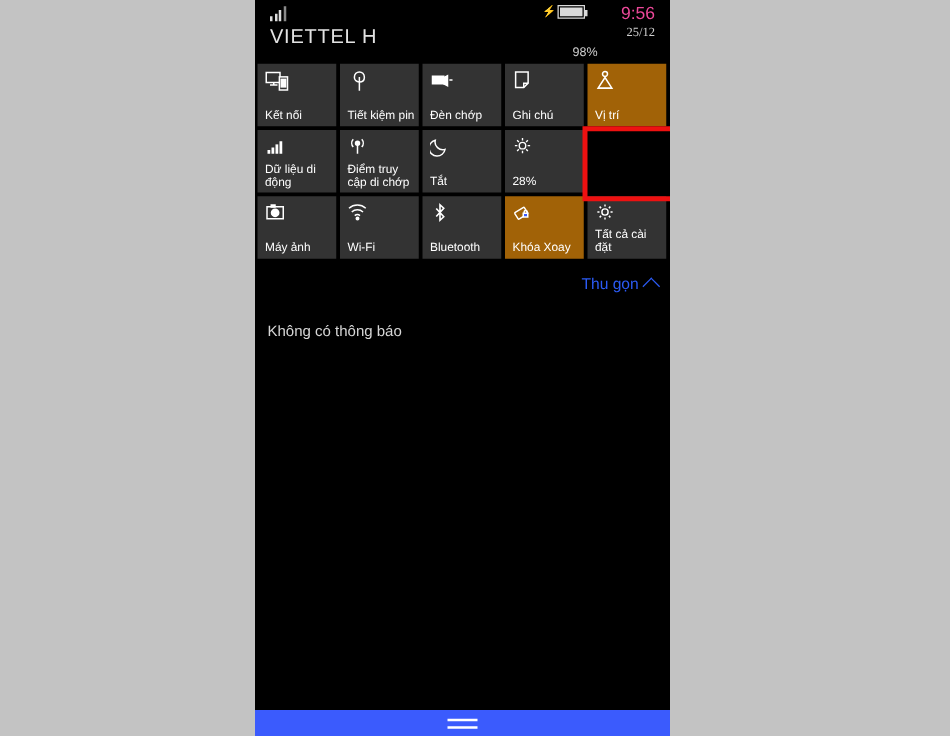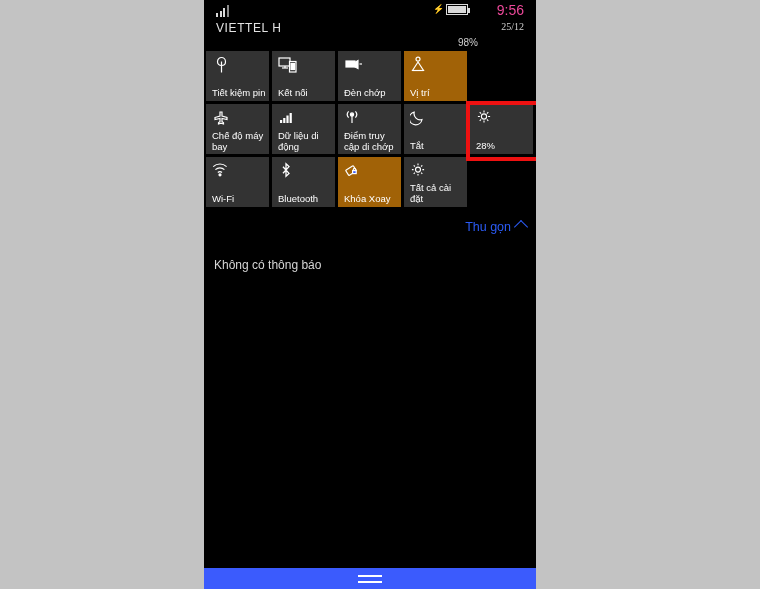--- a/index.html
+++ b/index.html
@@ -48,21 +48,21 @@
   }
   .sb-signal i:nth-child(1) { height: 4px; }
   .sb-signal i:nth-child(2) { height: 6px; }
   .sb-signal i:nth-child(3) { height: 9px; }
   .sb-signal i:nth-child(4) { height: 12px; background:#8a8a8a; }
 
   .sb-carrier {
     position: absolute;
     left: 12px;
     top: 21px;
-    font-size: 12px;
+    font-size: 16px;
     color: #e2e2e2;
     letter-spacing: 0.6px;
   }
   .sb-battery-wrap {
     position: absolute;
     right: 68px;
     top: 4px;
     display: flex;
     align-items: center;
   }
@@ -172,20 +172,21 @@
   }
 
   
   .collapse {
     position: absolute;
     right: 10px;
     top: 220px;
     font-size: 12.5px;
     color: #2b5bf5;
     display: flex;
+    align-items: center;
   }
   .collapse .chev {
     margin-left: 5px;
     display: inline-block;
     width: 9px;
     height: 9px;
     border-left: 1.4px solid #2b5bf5;
     border-top: 1.4px solid #2b5bf5;
     transform: rotate(45deg);
     position: relative;
@@ -248,74 +249,75 @@
     <div class="sb-date">25/12</div>
   </div>
 
   <div class="tiles">
 
     <div class="tile-row">
 
       <div class="tile">
         <span class="ticon">
           <svg width="20" height="18" viewBox="0 0 20 18" fill="none" stroke="#fff" stroke-width="1.2">
-            <path d="M9.5 9.5c-2.6 0-4-1.6-4-3.8C5.5 3.2 7.4 1.5 9.5 1.5c2.1 0 4 1.7 4 4.2 0 2.2-1.4 3.8-4 3.8z"></path>
-            <path d="M9.5 5.5v11"></path>
-          </svg>
-        </span>
-        <span class="tlabel">Tiết kiệm pin</span>
-      </div>
-
-      <div class="tile">
-        <span class="ticon">
-          <svg width="20" height="18" viewBox="0 0 20 18" fill="none" stroke="#fff" stroke-width="1.2">
             <rect x="1" y="2" width="11" height="8"></rect>
             <path d="M4 12h6"></path>
               <path d="M7 10v2"></path>
             <rect x="11.5" y="5.5" width="6.5" height="10.5" fill="#333"></rect>
             <rect x="13" y="7.5" width="3.5" height="6" fill="#fff"></rect>
           </svg>
         </span>
         <span class="tlabel">Kết nối</span>
       </div>
 
       <div class="tile">
         <span class="ticon">
           <svg width="20" height="18" viewBox="0 0 20 18" fill="none" stroke="#fff" stroke-width="1.2">
+            <path d="M9.5 9.5c-2.6 0-4-1.6-4-3.8C5.5 3.2 7.4 1.5 9.5 1.5c2.1 0 4 1.7 4 4.2 0 2.2-1.4 3.8-4 3.8z"></path>
+            <path d="M9.5 5.5v11"></path>
+          </svg>
+        </span>
+        <span class="tlabel">Tiết kiệm pin</span>
+      </div>
+
+      <div class="tile">
+        <span class="ticon">
+          <svg width="20" height="18" viewBox="0 0 20 18" fill="none" stroke="#fff" stroke-width="1.2">
             <rect x="2" y="5" width="9" height="6" fill="#fff" stroke="#fff"></rect>
             <path d="M11 6.2l3 -1.6v8l-3 -1.6z" fill="#fff" stroke="#fff"></path>
             <path d="M15.5 8h2.5"></path>
           </svg>
         </span>
         <span class="tlabel">Đèn chớp</span>
       </div>
 
+      <div class="tile">
+        <span class="ticon">
+          <svg width="20" height="18" viewBox="0 0 20 18" fill="none" stroke="#fff" stroke-width="1.2">
+            <path d="M2.5 1.5h10v9l-3.5 3.5h-6.5z"></path>
+            <path d="M12.5 10.5h-3.5v3.5"></path>
+          </svg>
+        </span>
+        <span class="tlabel">Ghi chú</span>
+      </div>
 
       <div class="tile on">
         <span class="ticon">
           <svg width="20" height="18" viewBox="0 0 20 18" fill="none" stroke="#fff" stroke-width="1.2">
             <circle cx="8" cy="3.2" r="2"></circle>
             <path d="M2.5 14.5l5.5-8.5 5.5 8.5z"></path>
             <path d="M2.5 14.5h11"></path>
           </svg>
         </span>
         <span class="tlabel">Vị trí</span>
       </div>
     </div>
 
     <div class="tile-row">
 
-      <div class="tile">
-        <span class="ticon">
-          <svg width="20" height="18" viewBox="0 0 20 18" fill="none" stroke="#fff" stroke-width="1.2">
-            <path d="M3 8.5l5-1.5 0-4 2 0 0 4 5 1.5 0 2 -5 -1 0 3 1.5 1.2 0 1.3 -2.5 -0.8 -2.5 0.8 0 -1.3 1.5 -1.2 0 -3 -5 1z"></path>
-          </svg>
-        </span>
-        <span class="tlabel two">Chế độ máy bay</span>
-      </div>
 
       <div class="tile">
         <span class="ticon">
           <svg width="20" height="18" viewBox="0 0 20 18" fill="none">
             <rect x="2" y="11" width="2.2" height="3" fill="#fff"></rect>
             <rect x="5.2" y="9" width="2.2" height="5" fill="#fff"></rect>
             <rect x="8.4" y="6.5" width="2.2" height="7.5" fill="#fff"></rect>
             <rect x="11.6" y="4" width="2.2" height="10" fill="#fff"></rect>
           </svg>
         </span>
@@ -349,20 +351,30 @@
             <circle cx="8" cy="7.5" r="2.6"></circle>
             <path d="M8 1.4v2M8 11.6v2M1.9 7.5h2M12.1 7.5h2M3.7 3.2l1.4 1.4M10.9 10.4l1.4 1.4M12.3 3.2l-1.4 1.4M5.1 10.4l-1.4 1.4"></path>
           </svg>
         </span>
         <span class="tlabel">28%</span>
       </div>
     </div>
 
     <div class="tile-row">
 
+      <div class="tile">
+        <span class="ticon">
+          <svg width="20" height="18" viewBox="0 0 20 18" fill="none" stroke="#fff" stroke-width="1.2">
+            <rect x="1.6" y="3.4" width="13" height="9.6"></rect>
+            <circle cx="8.1" cy="8.2" r="2.9" fill="#fff"></circle>
+            <rect x="5" y="2" width="3" height="1.6" fill="#fff"></rect>
+          </svg>
+        </span>
+        <span class="tlabel">Máy ảnh</span>
+      </div>
 
       <div class="tile">
         <span class="ticon">
           <svg width="20" height="18" viewBox="0 0 20 18" fill="none" stroke="#fff" stroke-width="1.2">
             <path d="M1.2 4.6A10 10 0 0114.6 4.6"></path>
             <path d="M3.4 7.6A6.6 6.6 0 0112.4 7.6"></path>
             <path d="M5.8 10.5A3.2 3.2 0 0110 10.5"></path>
             <circle cx="8" cy="12.8" r="1" fill="#fff"></circle>
           </svg>
         </span>

